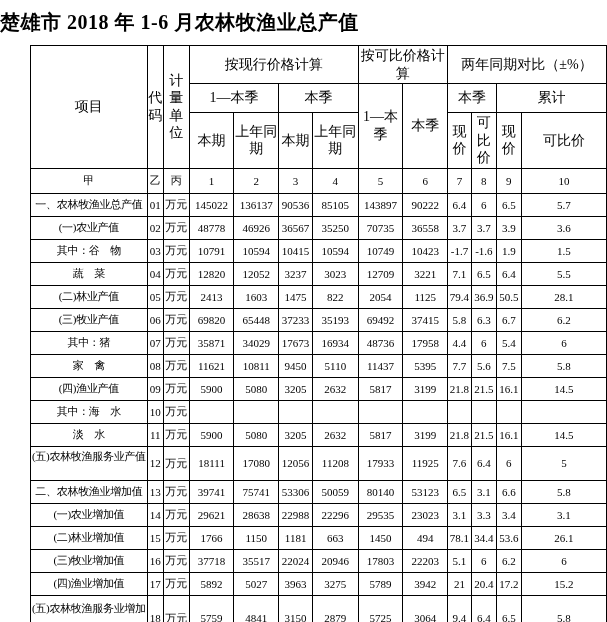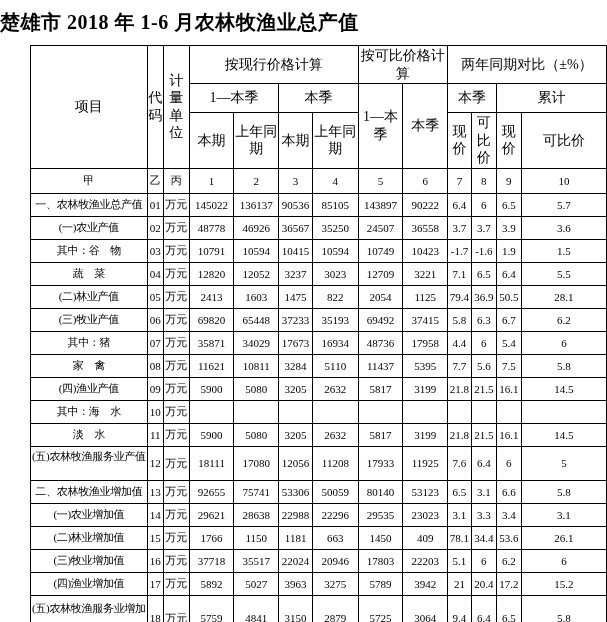--- a/index.html
+++ b/index.html
@@ -121,21 +121,21 @@
         <td class="num">5.7</td>
       </tr>
       <tr class="datarow">
         <td class="lbl">(一)农业产值</td>
         <td class="num">02</td>
         <td class="unit">万元</td>
         <td class="num">48778</td>
         <td class="num">46926</td>
         <td class="num">36567</td>
         <td class="num">35250</td>
-        <td class="num">24507</td>
+        <td class="num">70735</td>
         <td class="num">36558</td>
         <td class="num">3.7</td>
         <td class="num">3.7</td>
         <td class="num">3.9</td>
         <td class="num">3.6</td>
       </tr>
       <tr class="datarow">
         <td class="lbl">其中：谷　物</td>
         <td class="num">03</td>
         <td class="unit">万元</td>
@@ -209,21 +209,21 @@
         <td class="num">6</td>
         <td class="num">5.4</td>
         <td class="num">6</td>
       </tr>
       <tr class="datarow">
         <td class="lbl">家　禽</td>
         <td class="num">08</td>
         <td class="unit">万元</td>
         <td class="num">11621</td>
         <td class="num">10811</td>
-        <td class="num">3284</td>
+        <td class="num">9450</td>
         <td class="num">5110</td>
         <td class="num">11437</td>
         <td class="num">5395</td>
         <td class="num">7.7</td>
         <td class="num">5.6</td>
         <td class="num">7.5</td>
         <td class="num">5.8</td>
       </tr>
       <tr class="datarow">
         <td class="lbl">(四)渔业产值</td>
@@ -282,21 +282,21 @@
         <td class="num">11925</td>
         <td class="num">7.6</td>
         <td class="num">6.4</td>
         <td class="num">6</td>
         <td class="num">5</td>
       </tr>
       <tr class="datarow">
         <td class="lbl">二、农林牧渔业增加值</td>
         <td class="num">13</td>
         <td class="unit">万元</td>
-        <td class="num">92655</td>
+        <td class="num">39741</td>
         <td class="num">75741</td>
         <td class="num">53306</td>
         <td class="num">50059</td>
         <td class="num">80140</td>
         <td class="num">53123</td>
         <td class="num">6.5</td>
         <td class="num">3.1</td>
         <td class="num">6.6</td>
         <td class="num">5.8</td>
       </tr>
@@ -317,21 +317,21 @@
       </tr>
       <tr class="datarow">
         <td class="lbl">(二)林业增加值</td>
         <td class="num">15</td>
         <td class="unit">万元</td>
         <td class="num">1766</td>
         <td class="num">1150</td>
         <td class="num">1181</td>
         <td class="num">663</td>
         <td class="num">1450</td>
-        <td class="num">409</td>
+        <td class="num">494</td>
         <td class="num">78.1</td>
         <td class="num">34.4</td>
         <td class="num">53.6</td>
         <td class="num">26.1</td>
       </tr>
       <tr class="datarow">
         <td class="lbl">(三)牧业增加值</td>
         <td class="num">16</td>
         <td class="unit">万元</td>
         <td class="num">37718</td>

